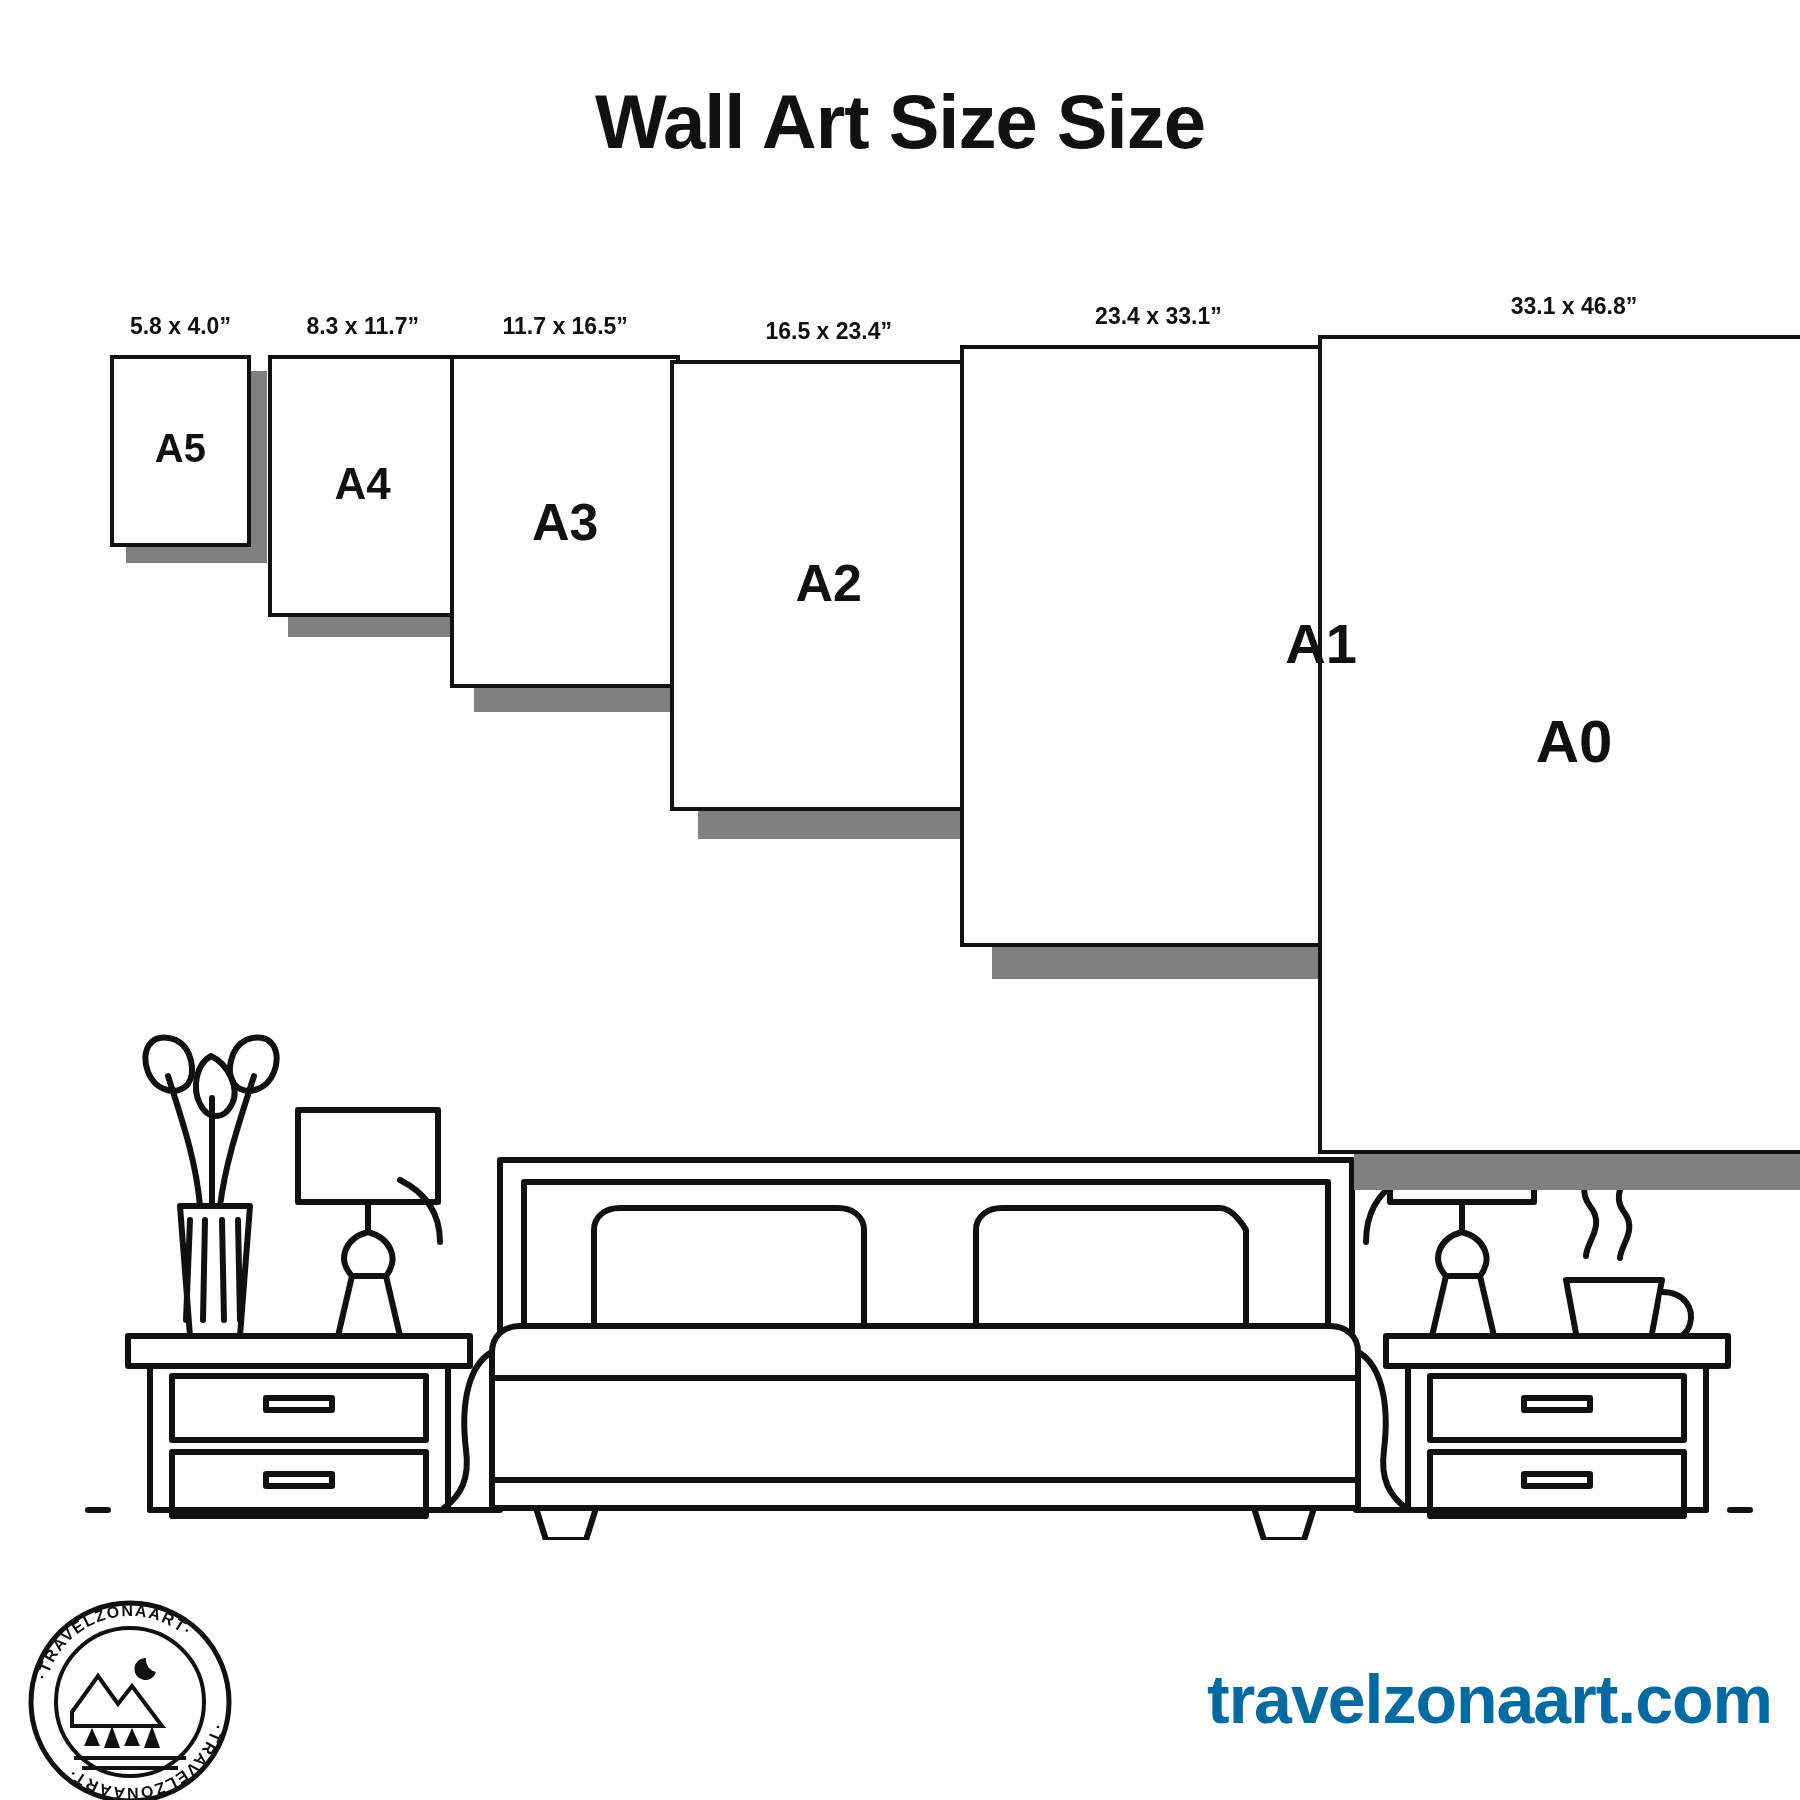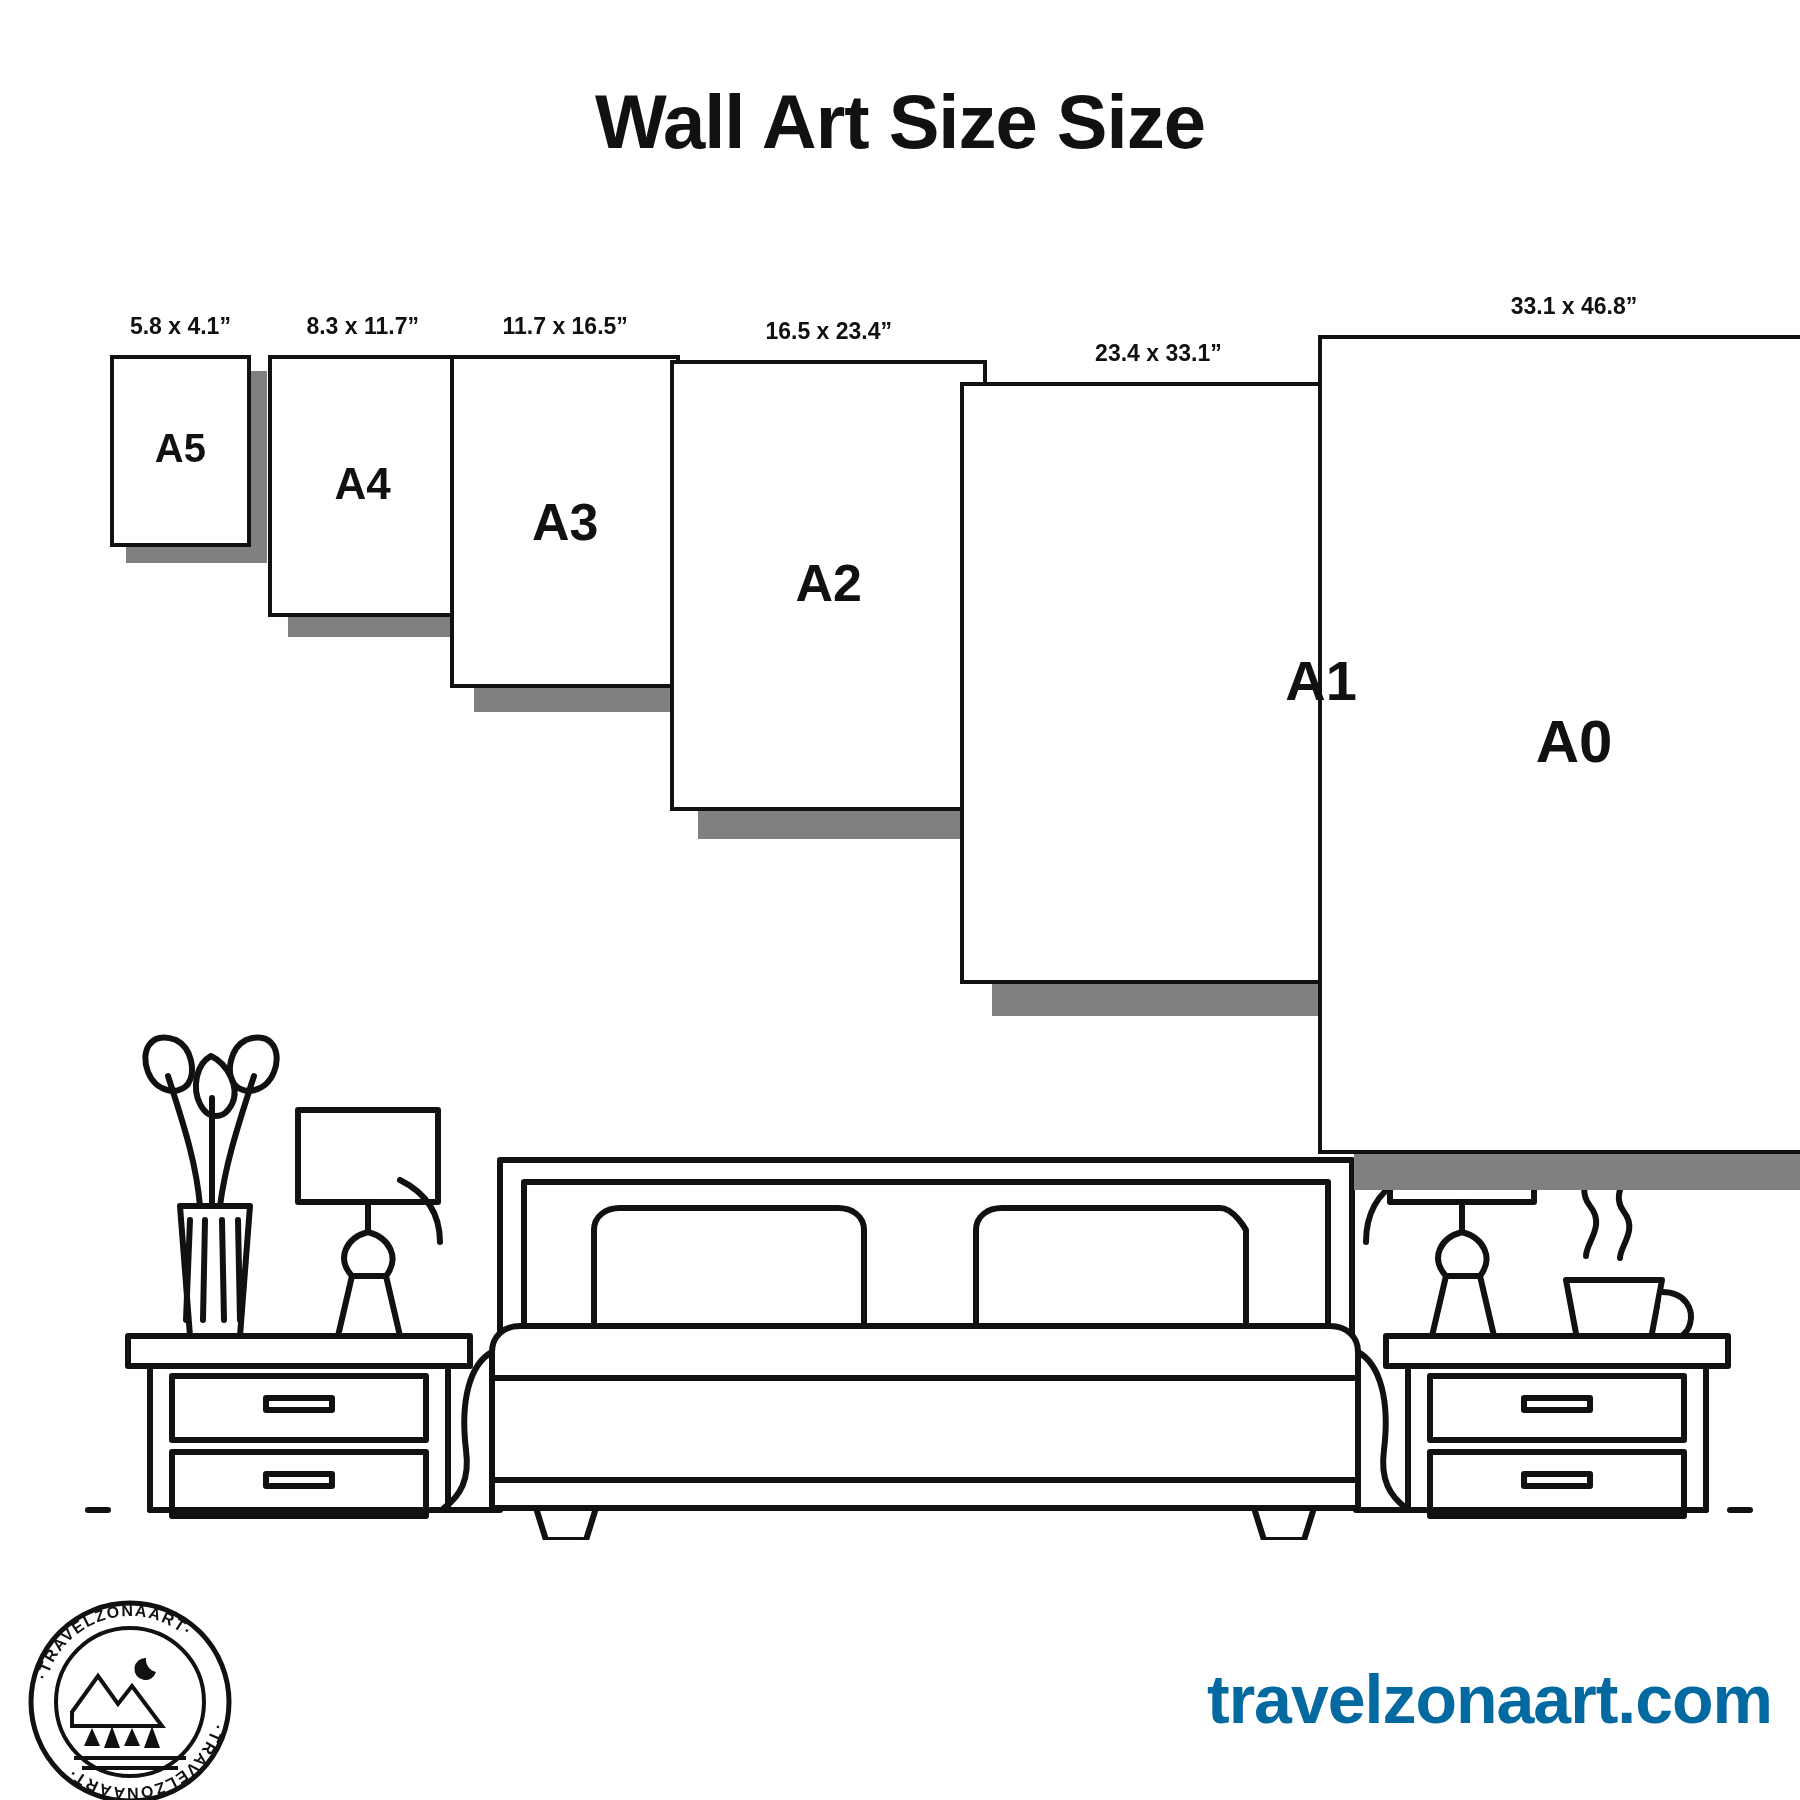--- a/index.html
+++ b/index.html
@@ -99,21 +99,21 @@
     color: #0369a1;
   }
 </style>
 </head>
 <body>
 
 <div class="title">Wall Art Size Size</div>
 
 <div id="frames-row">
     <div class="frame-group" style="left: 110px; top: 0px; bottom: auto; width: 156.8px; height: 1000px;">
-      <div class="frame-label" style="top: 313px; width: 140.8px;">5.8 x 4.1”</div>
+      <div class="frame-label" style="top: 313px; width: 140.8px;">5.8 x 4.0”</div>
       <div class="frame-shadow" style="left: 16px; top: 371px; width: 140.8px; height: 192px; background: rgb(128, 128, 128);"></div>
       <div class="frame-box" style="left: 0px; top: 355px; width: 140.8px; height: 192px; border-color: rgb(17, 17, 17);"></div>
       <div class="frame-name" style="top: 426.2px; width: 140.8px; font-size: 40px;">A5</div>
     </div>
     <div class="frame-group" style="left: 268px; top: 0px; bottom: auto; width: 209.44px; height: 1000px;">
       <div class="frame-label" style="top: 313px; width: 189.44px;">8.3 x 11.7”</div>
       <div class="frame-shadow" style="left: 20px; top: 375px; width: 189.44px; height: 262.4px; background: rgb(128, 128, 128);"></div>
       <div class="frame-box" style="left: 0px; top: 355px; width: 189.44px; height: 262.4px; border-color: rgb(17, 17, 17);"></div>
       <div class="frame-name" style="top: 458.92px; width: 189.44px; font-size: 44px;">A4</div>
     </div>
@@ -122,21 +122,21 @@
       <div class="frame-shadow" style="left: 24px; top: 379px; width: 230.4px; height: 332.8px; background: rgb(128, 128, 128);"></div>
       <div class="frame-box" style="left: 0px; top: 355px; width: 230.4px; height: 332.8px; border-color: rgb(17, 17, 17);"></div>
       <div class="frame-name" style="top: 491.64px; width: 230.4px; font-size: 52px;">A3</div>
     </div>
     <div class="frame-group" style="left: 670px; top: 0px; bottom: auto; width: 345.44px; height: 1000px; margin-top: 20px;">
       <div class="frame-label" style="top: 298px; width: 317.44px;">16.5 x 23.4”</div>
       <div class="frame-shadow" style="left: 28px; top: 368px; width: 317.44px; height: 450.56px; background: rgb(128, 128, 128);"></div>
       <div class="frame-box" style="left: 0px; top: 340px; width: 317.44px; height: 450.56px; border-color: rgb(17, 17, 17);"></div>
       <div class="frame-name" style="top: 533.04px; width: 317.44px; font-size: 52px;">A2</div>
     </div>
-    <div class="frame-group" style="left: 960px; top: 0px; bottom: auto; width: 428.8px; height: 1000px; margin-top: 37px;">
+    <div class="frame-group" style="left: 960px; top: 0px; bottom: auto; width: 428.8px; height: 1000px;">
       <div class="frame-label" style="top: 303px; width: 396.8px;">23.4 x 33.1”</div>
       <div class="frame-shadow" style="left: 32px; top: 377px; width: 396.8px; height: 601.6px; background: rgb(128, 128, 128);"></div>
       <div class="frame-box" style="left: 0px; top: 345px; width: 396.8px; height: 601.6px; border-color: rgb(17, 17, 17);"></div>
       <div class="frame-name" style="top: 611.08px; width: 396.8px; font-size: 56px; text-align: right;">A1</div>
     </div>
     <div class="frame-group" style="left: 1318px; top: 0px; bottom: auto; width: 548px; height: 1000px;">
       <div class="frame-label" style="top: 293px; width: 512px;">33.1 x 46.8”</div>
       <div class="frame-shadow" style="left: 36px; top: 371px; width: 512px; height: 819.2px; background: rgb(128, 128, 128);"></div>
       <div class="frame-box" style="left: 0px; top: 335px; width: 512px; height: 819.2px; border-color: rgb(17, 17, 17);"></div>
       <div class="frame-name" style="top: 707.4px; width: 512px; font-size: 60px;">A0</div>

